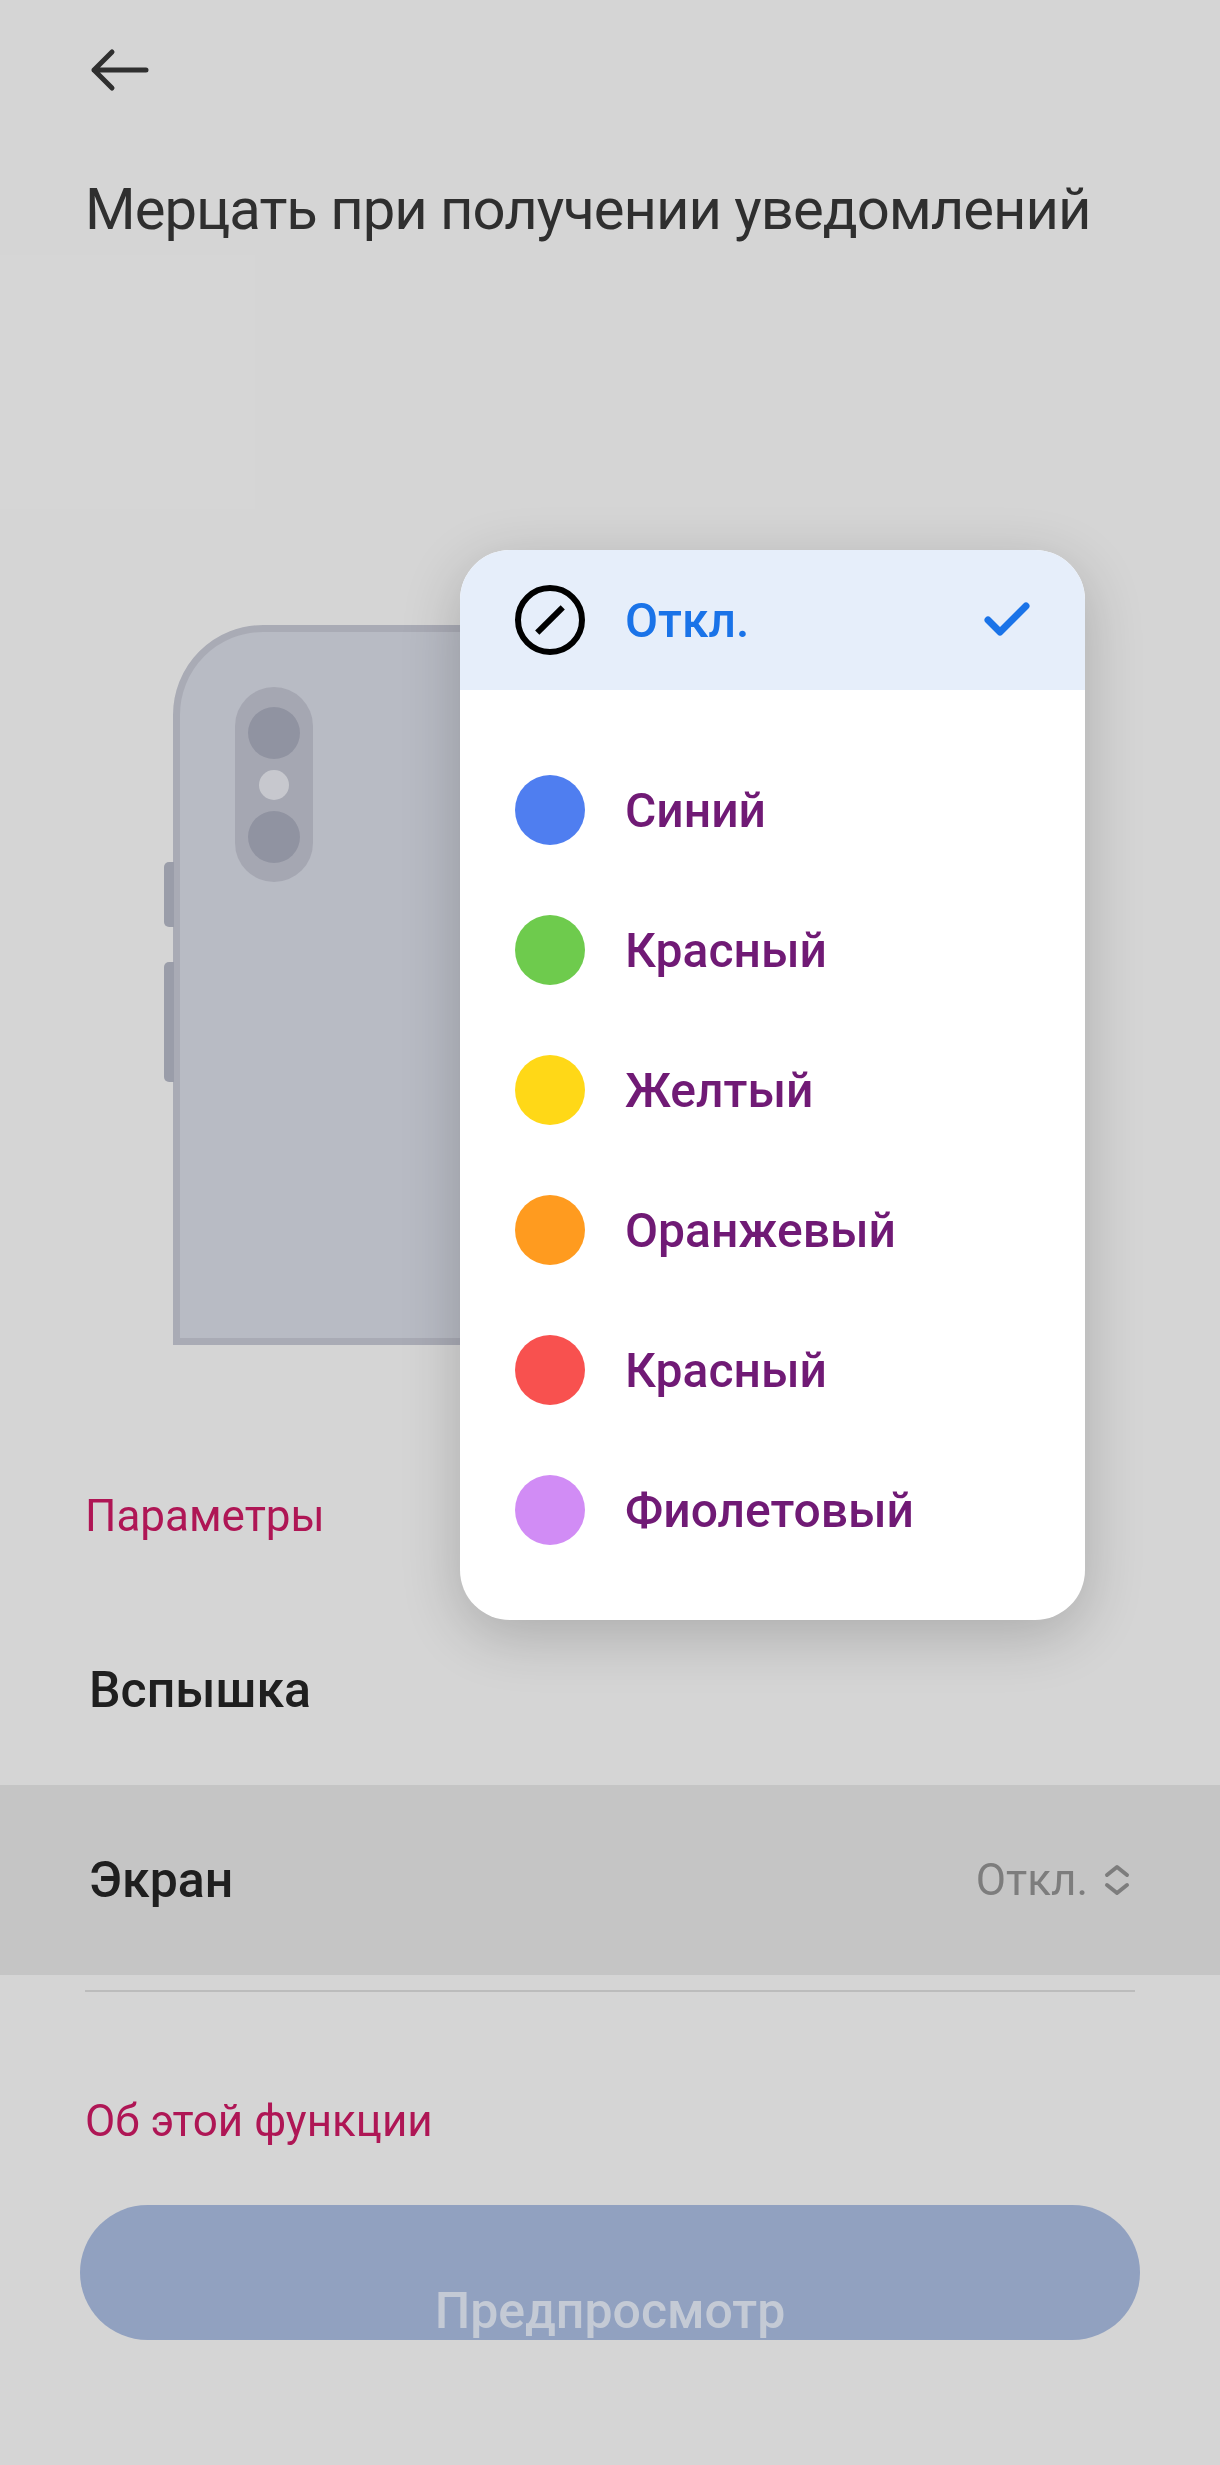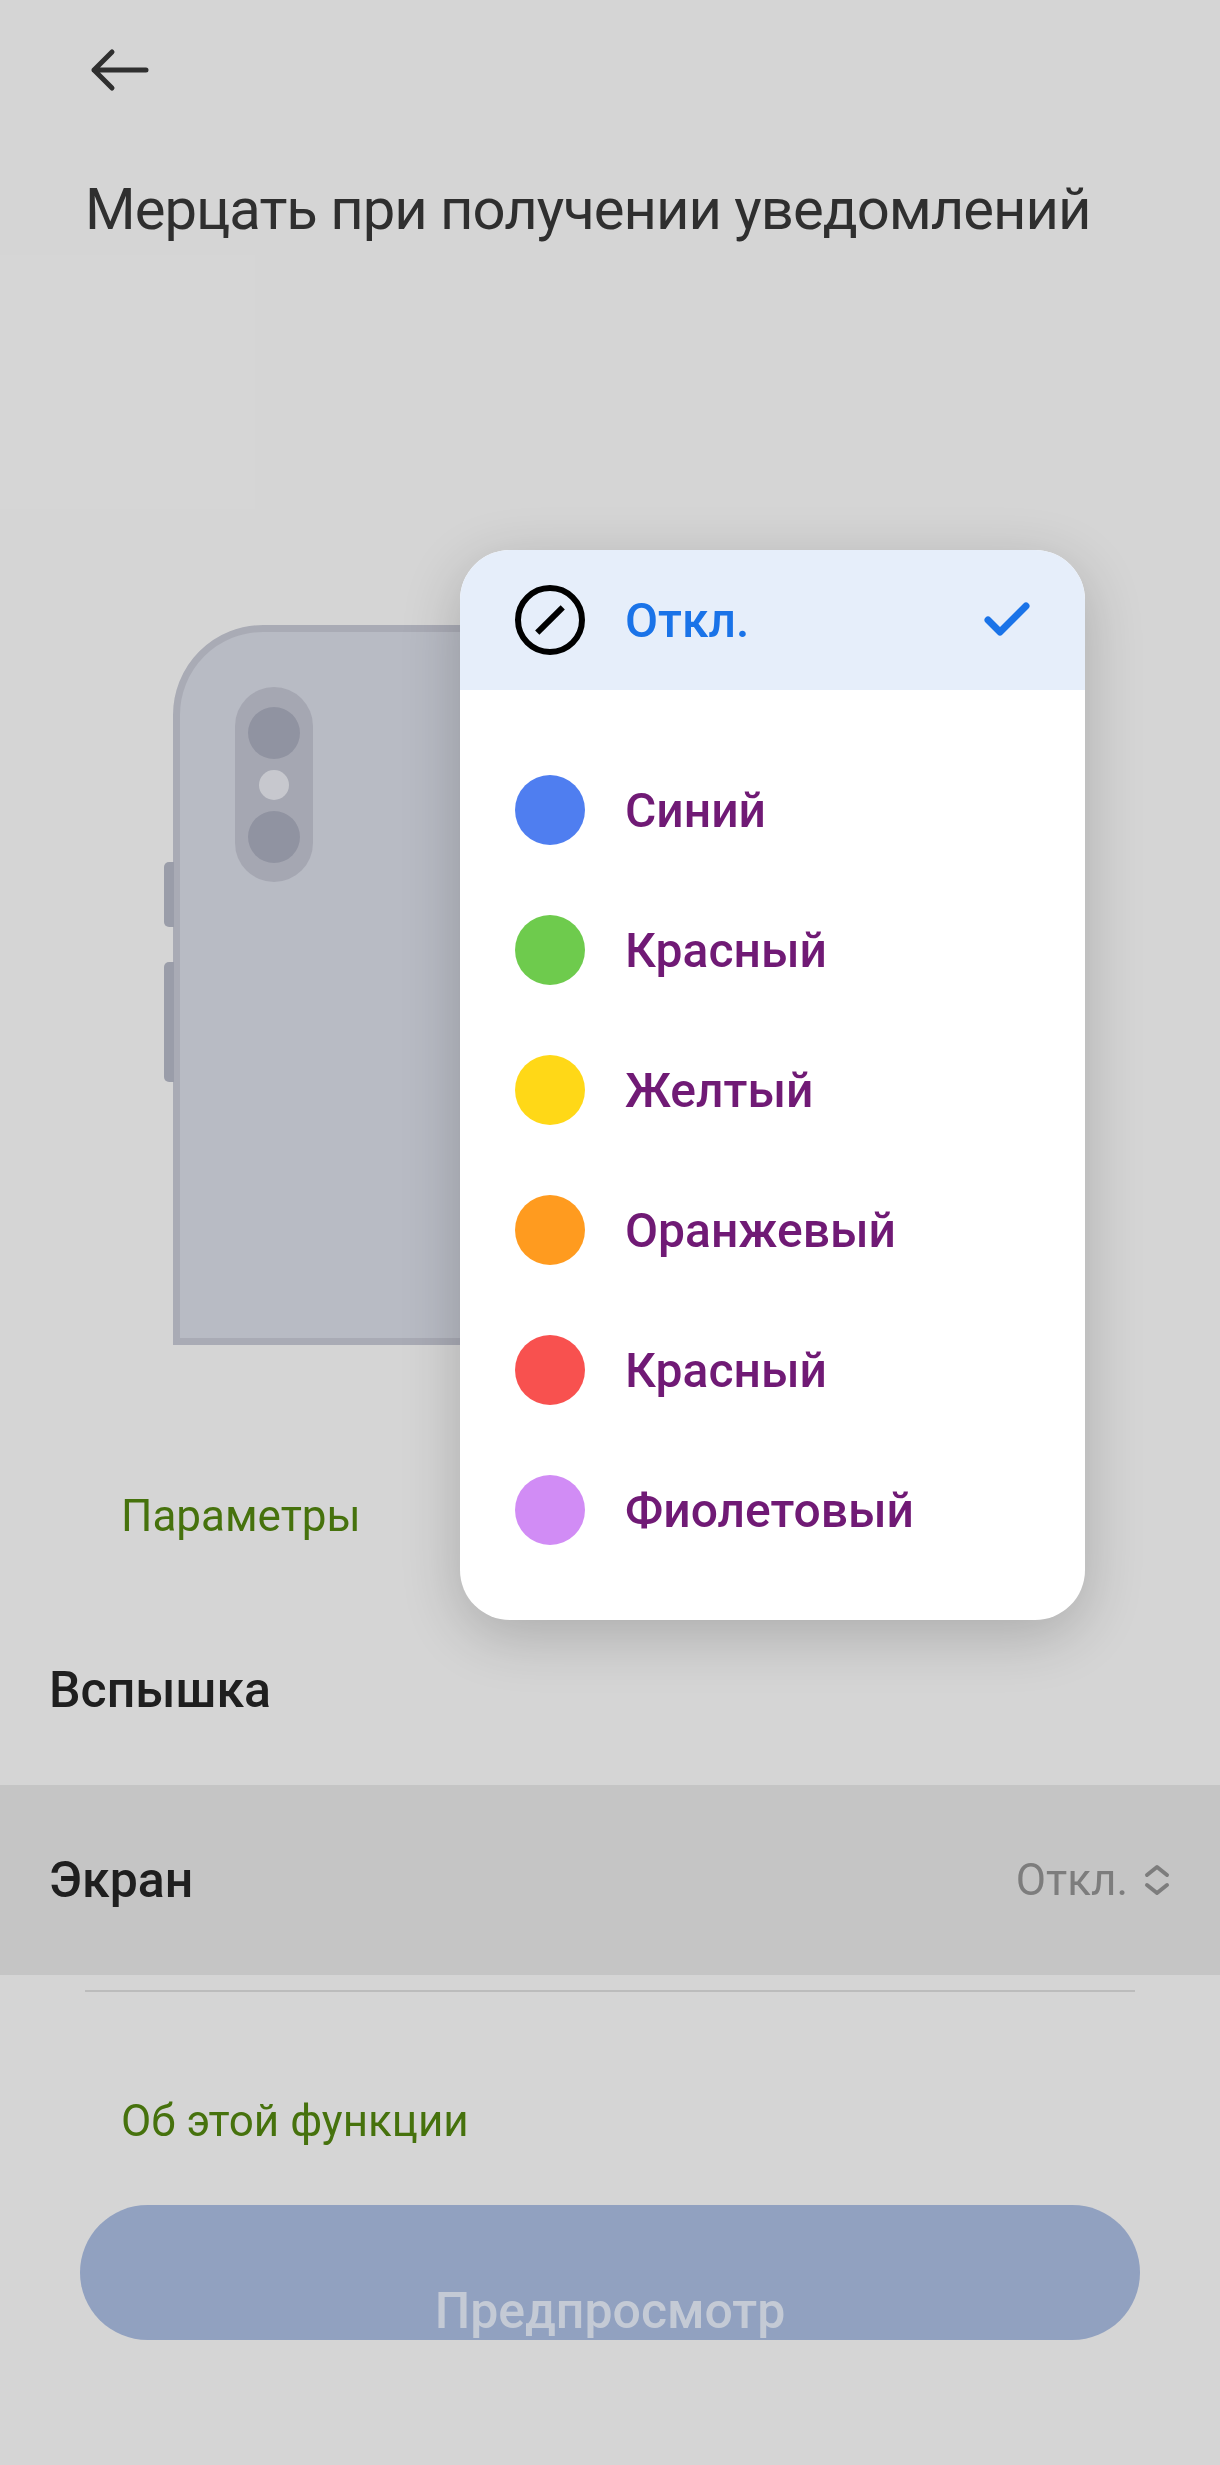--- a/index.html
+++ b/index.html
@@ -105,34 +105,33 @@
       border-radius: 5px 0 0 5px;
     }
     
     .phone-button-1 { top: 230px; height: 65px; }
     .phone-button-2 { top: 330px; height: 120px; }
     
     .section-label {
       position: absolute;
       left: 85px;
       font-size: 44px;
-      color: #4d7c0f;
+      color: #be185d;
       font-weight: 400;
-      margin-left: 36px;
     }
     
     .params-label {
       top: 1490px;
     }
     
     .setting-row {
       position: absolute;
       left: 0;
       right: 0;
-      padding: 0 49px;
+      padding: 0 89px;
       height: 140px;
       display: flex;
       align-items: center;
       justify-content: space-between;
     }
     
     .setting-row-flash {
       top: 1620px;
     }
     

